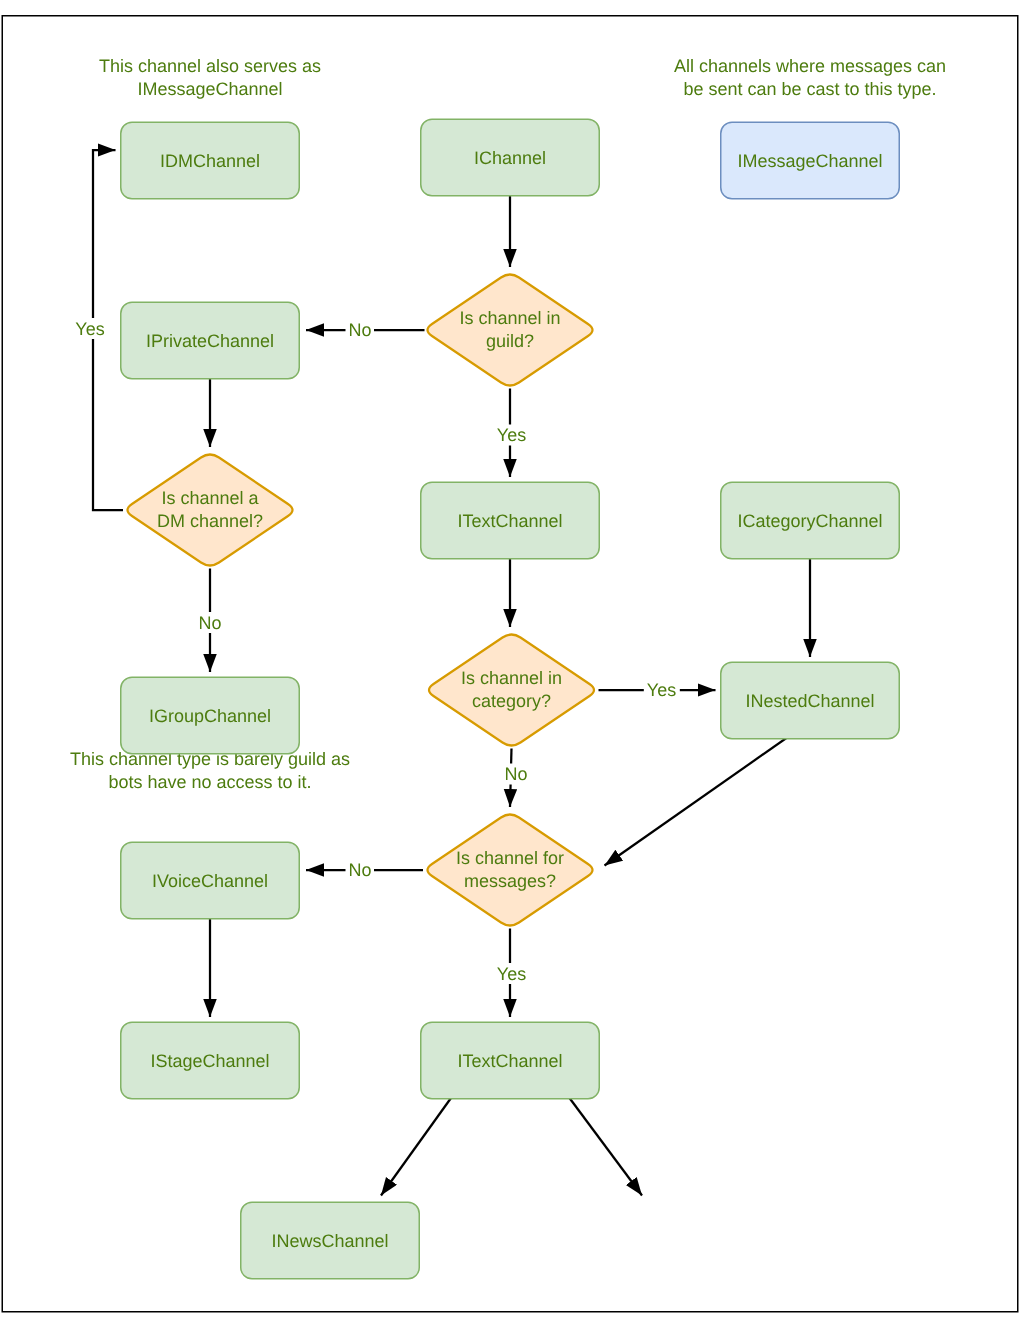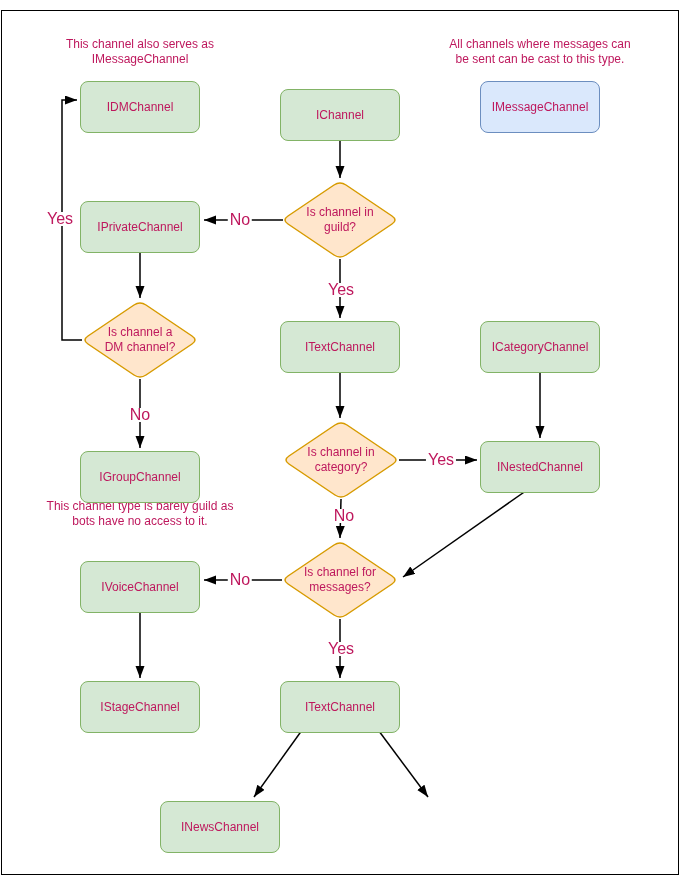--- a/index.html
+++ b/index.html
@@ -7,21 +7,21 @@
     padding: 0;
     background: #ffffff;
     font-family: "Liberation Sans", sans-serif;
   }
   .canvas {
     position: relative;
     width: 682px;
     height: 882px;
     background: #ffffff;
     overflow: hidden;
-    color: #be185d;
+    color: #4d7c0f;
   }
   .frame {
     position: absolute;
     left: 1px;
     top: 10px;
     width: 678px;
     height: 865px;
     border: 1px solid #000000;
     box-sizing: border-box;
   }
@@ -58,21 +58,21 @@
     text-align: center;
     font-size: 12px;
     line-height: 15px;
     white-space: pre-line;
   }
   .edge-label {
     position: absolute;
     transform: translate(-50%, -50%);
     background: #ffffff;
     padding: 0 2px;
-    font-size: 16px;
+    font-size: 12px;
     line-height: 14px;
     text-align: right;
   }
   .note {
     position: absolute;
     text-align: center;
     font-size: 12px;
     line-height: 15px;
     white-space: pre-line;
   }
@@ -119,21 +119,21 @@
   </svg>
 
   <div class="note" style="left:20px; top:37px; width:240px;">This channel also serves as
 IMessageChannel</div>
   <div class="note" style="left:420px; top:37px; width:240px;">All channels where messages can
 be sent can be cast to this type.</div>
   <div class="note" style="left:10px; top:499px; width:260px;">This channel type is barely guild as
 bots have no access to it.</div>
 
   <div class="node" style="left:80px;  top:81px;">IDMChannel</div>
-  <div class="node" style="left:280px; top:89px;">IChannel</div>
+  <div class="node" style="left:280px; top:79px;">IChannel</div>
   <div class="node node--blue" style="left:480px; top:81px;">IMessageChannel</div>
   <div class="node" style="left:80px;  top:201px;">IPrivateChannel</div>
   <div class="node" style="left:280px; top:321px;">ITextChannel</div>
   <div class="node" style="left:480px; top:321px;">ICategoryChannel</div>
   <div class="node" style="left:80px;  top:451px;">IGroupChannel</div>
   <div class="node" style="left:480px; top:441px;">INestedChannel</div>
   <div class="node" style="left:80px;  top:561px;">IVoiceChannel</div>
   <div class="node" style="left:80px;  top:681px;">IStageChannel</div>
   <div class="node" style="left:280px; top:681px;">ITextChannel</div>
   <div class="node" style="left:160px; top:801px;">INewsChannel</div>

